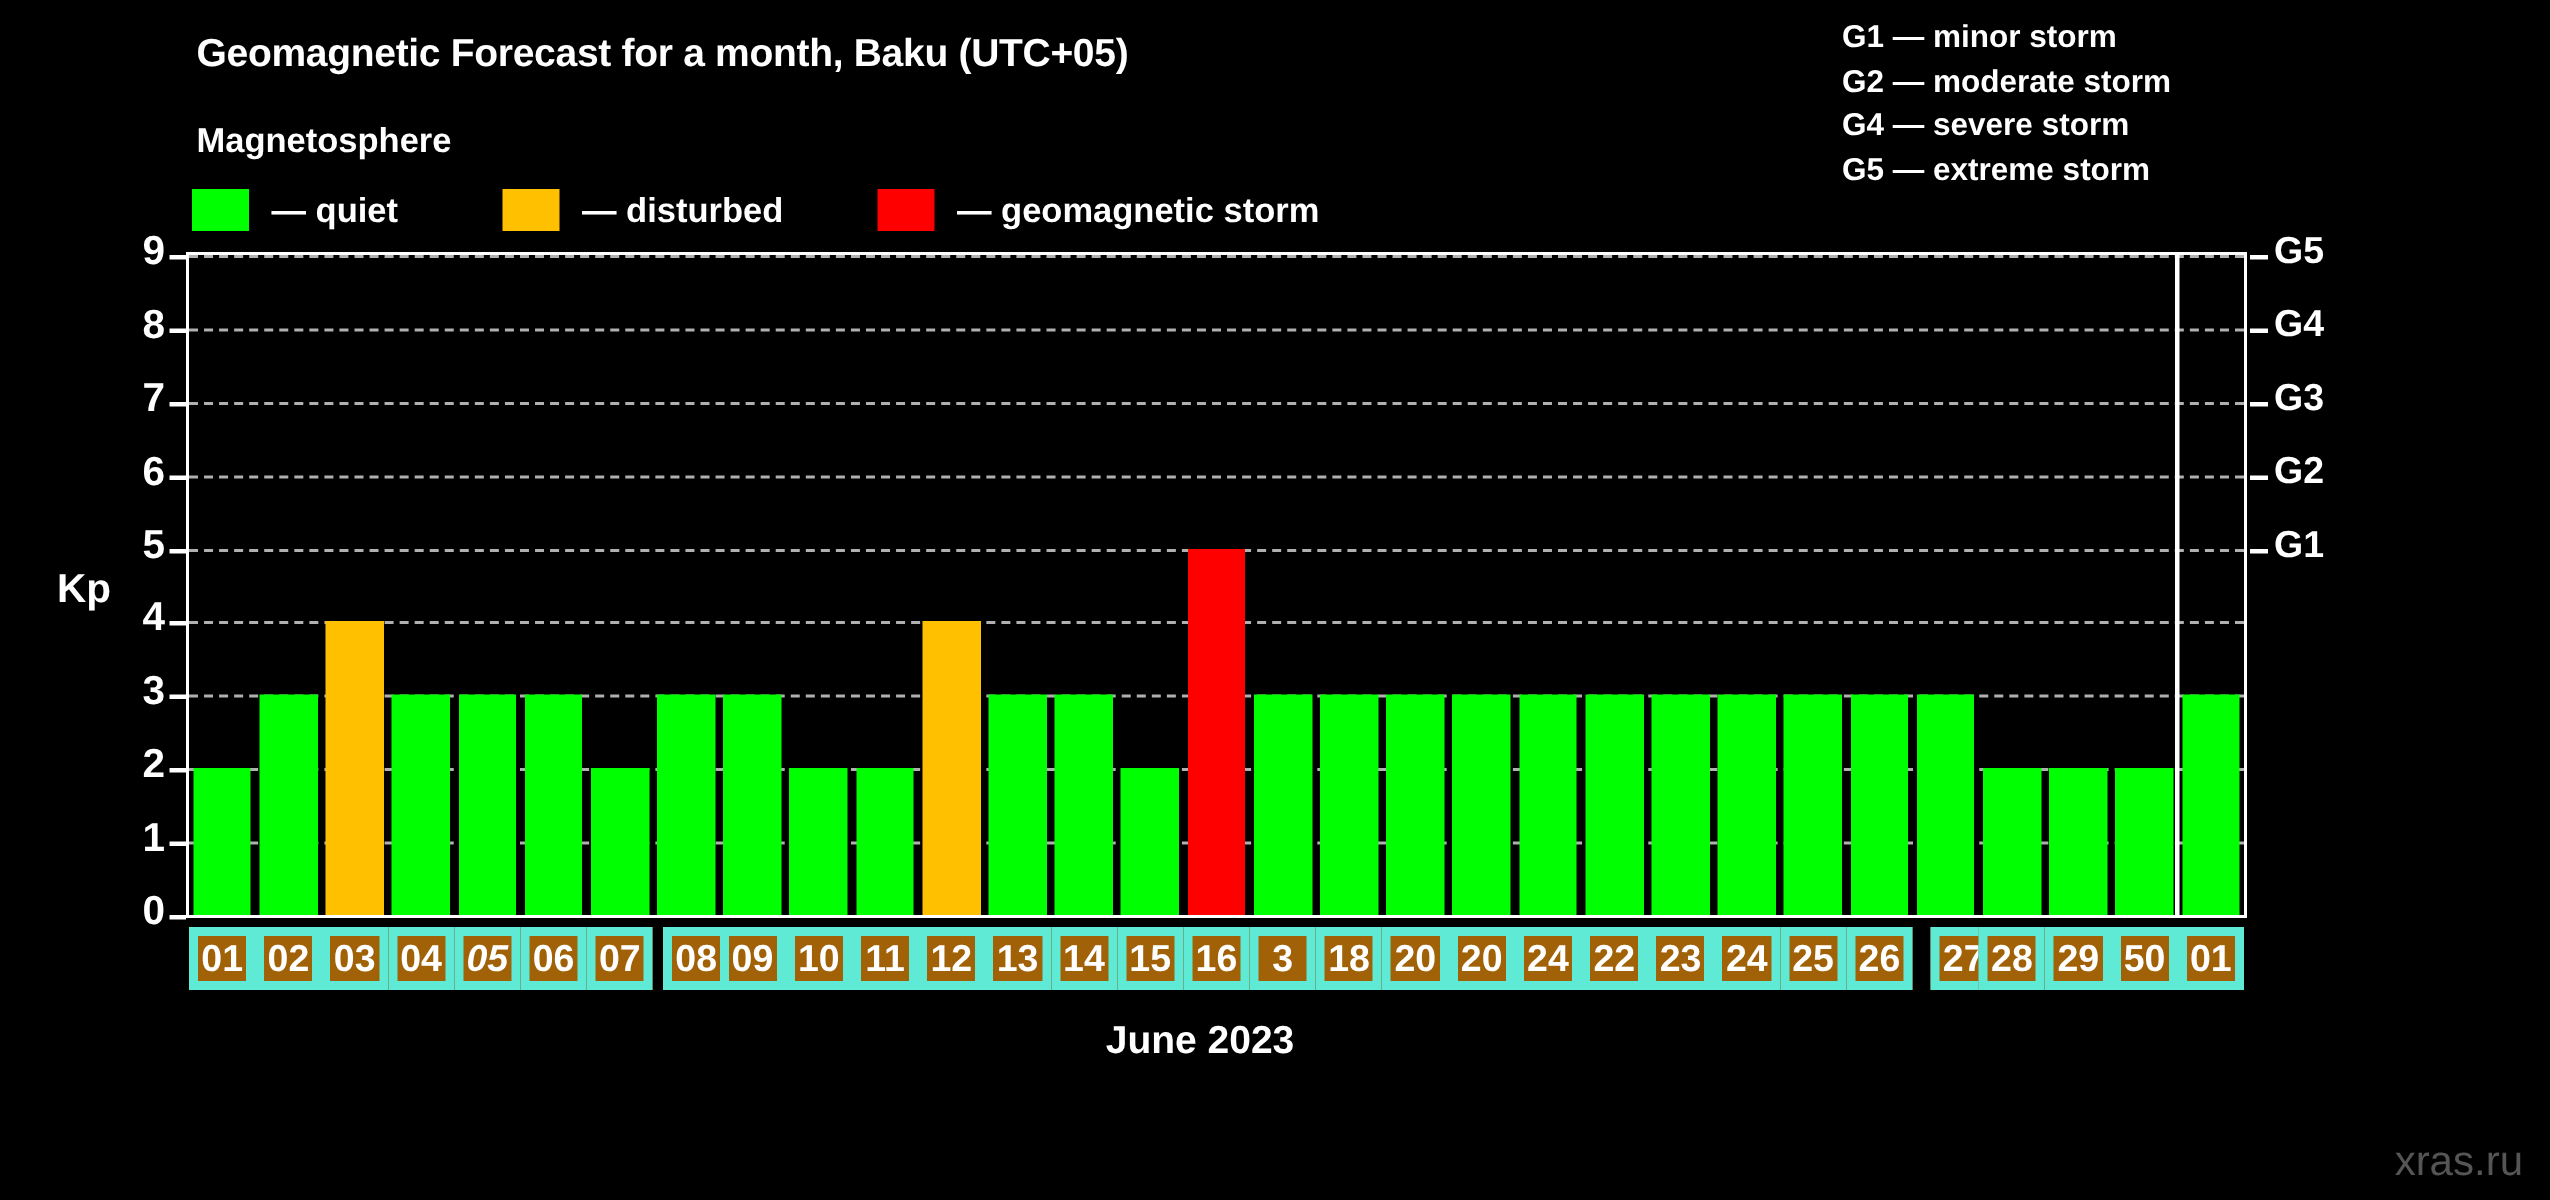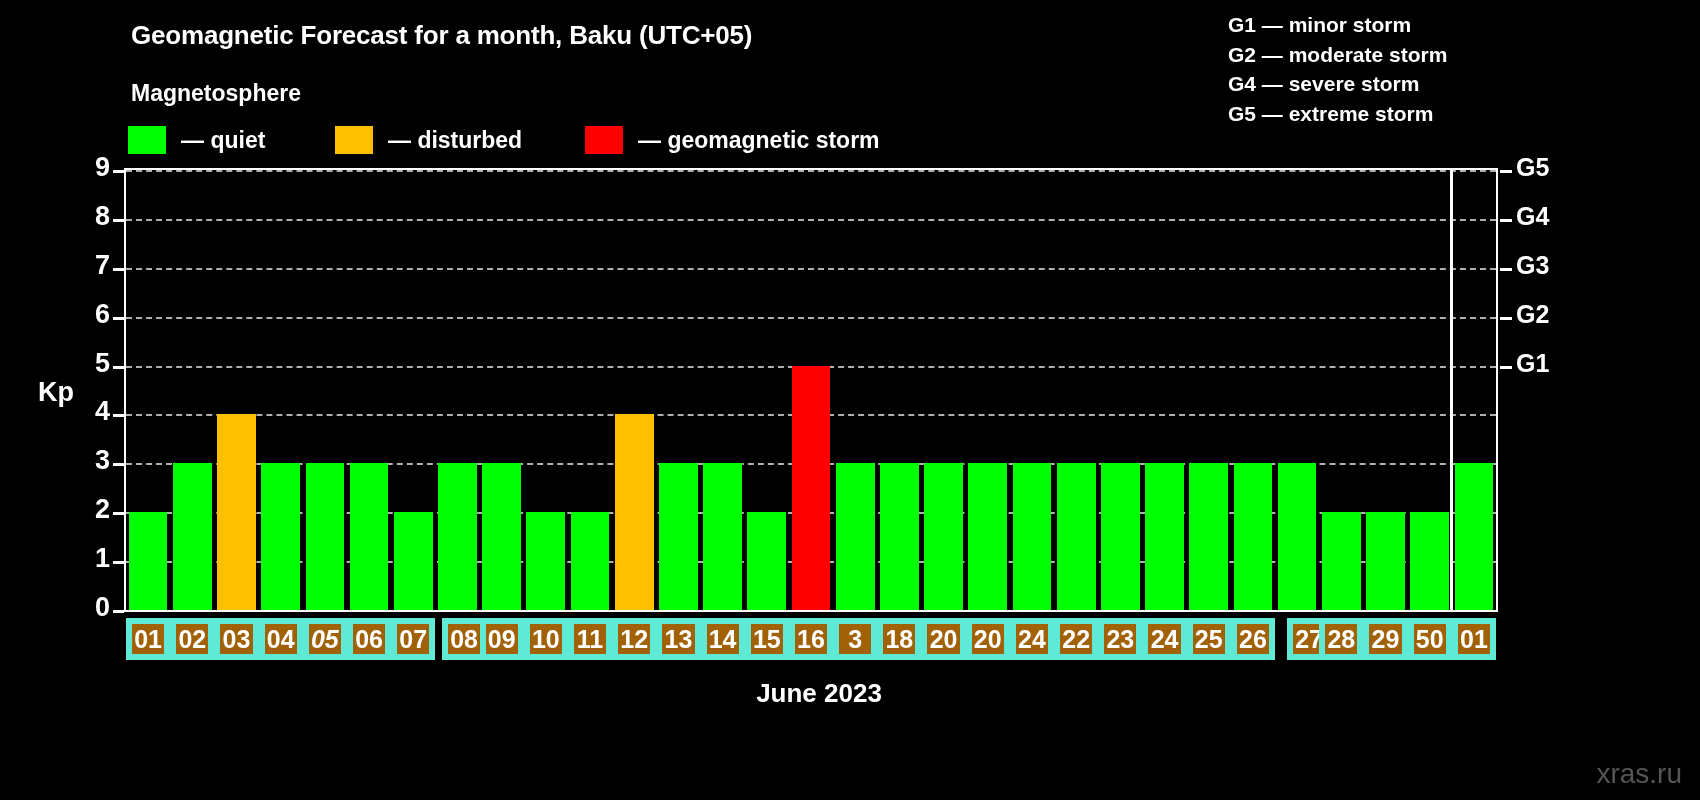--- a/index.html
+++ b/index.html
@@ -81,21 +81,21 @@
   }
 
   
   #xaxis { position: absolute; left: 124px; top: 618px; width: 1374px; height: 42px; }
   .xlab {
     position: absolute; top: 0; height: 42px;
     border: 6px solid #5eead4; background: #a16207;
     color: #ffffff; font-size: 25px; font-weight: bold;
     display: flex; align-items: center; justify-content: center;
   }
-  .caption-wrap { position: absolute; left: 132px; width: 1374px; top: 678px; text-align: center; }
+  .caption-wrap { position: absolute; left: 113px; width: 1374px; top: 678px; text-align: center; }
   .caption-wrap span { font-size: 26px; font-weight: bold; color: #ffffff; }
 
   .watermark {
     position: absolute; right: 18px; bottom: 10px;
     font-size: 28px; color: #555555; font-weight: normal;
   }
 </style>
 </head>
 <body>
 

